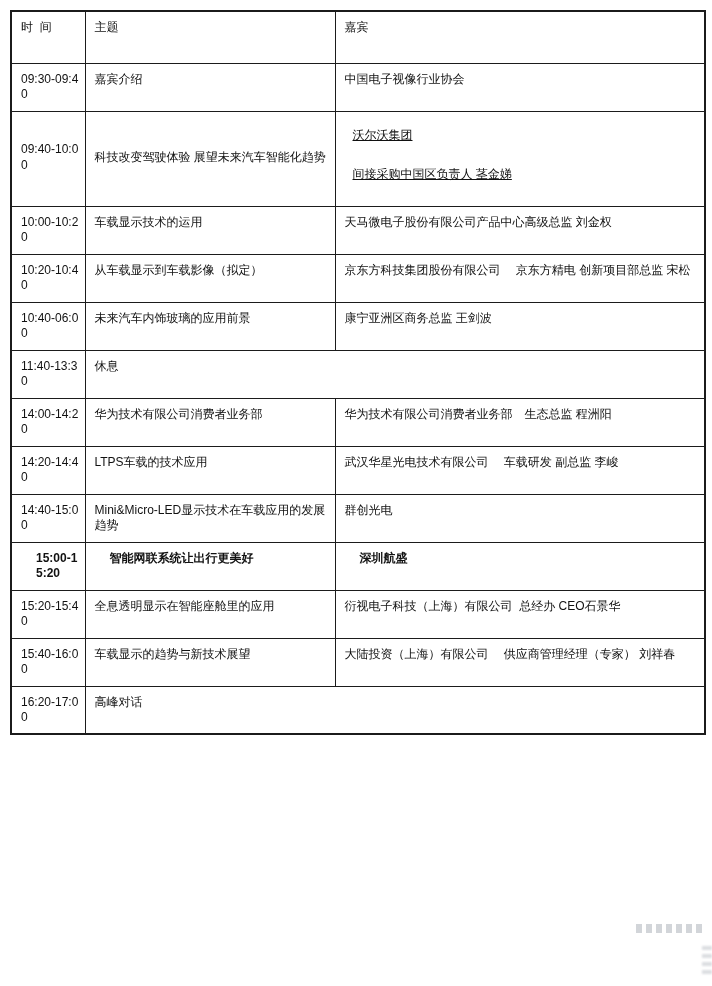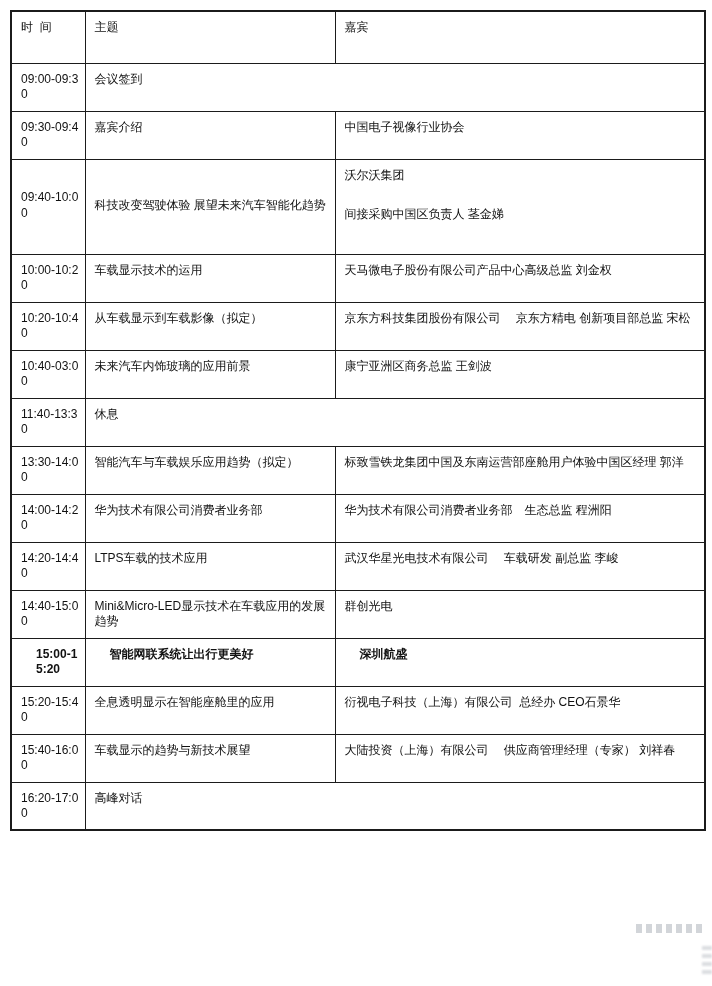--- a/index.html
+++ b/index.html
@@ -30,21 +30,21 @@
     padding:8px 4px 2px 9px;
     white-space:pre-wrap;
     word-break:break-all;
     overflow:hidden;
   }
   thead tr{height:52px;}
   tbody tr{height:48px;}
   tbody tr.tall{height:95px;}
   tbody tr.bold td{font-weight:bold;padding-left:24px;}
   tr.tall td.time-cell, tr.tall td.topic-cell{vertical-align:middle;padding-top:0;}
-  .guest-cell .guest-line{margin:0;}
+  .guest-cell .guest-line{margin:8px;text-decoration:underline;}
   .guest-cell .gap-above{margin-top:24px;}
   
   .wm-dashes{
     position:absolute;left:636px;top:924px;width:66px;height:9px;
     background:repeating-linear-gradient(90deg,var(--watermark) 0 6px,transparent 6px 10px);
     filter:blur(0.7px);opacity:0.75;pointer-events:none;
   }
   .wm-edge{
     position:absolute;left:702px;top:946px;width:10px;height:32px;
     background:repeating-linear-gradient(180deg,var(--watermark) 0 4px,transparent 4px 8px);
@@ -64,56 +64,47 @@
     </colgroup>
     <thead>
       <tr>
         <th>时  间</th>
         <th>主题</th>
         <th>嘉宾</th>
       </tr>
     </thead>
     <tbody id="agenda-body">
         <tr>
-          <td class="time-cell">09:00-09:30</td>
-          <td class="topic-cell merged" colspan="2">会议签到</td>
-        </tr>
-        <tr>
           <td class="time-cell">09:30-09:40</td>
           <td class="topic-cell">嘉宾介绍</td>
           <td class="guest-cell">中国电子视像行业协会</td>
         </tr>
         <tr class="tall">
           <td class="time-cell">09:40-10:00</td>
           <td class="topic-cell">科技改变驾驶体验 展望未来汽车智能化趋势</td>
           <td class="guest-cell"><div class="guest-line">沃尔沃集团</div><div class="guest-line gap-above">间接采购中国区负责人 茎金娣</div></td>
         </tr>
         <tr>
           <td class="time-cell">10:00-10:20</td>
           <td class="topic-cell">车载显示技术的运用</td>
           <td class="guest-cell">天马微电子股份有限公司产品中心高级总监 刘金权</td>
         </tr>
         <tr>
           <td class="time-cell">10:20-10:40</td>
           <td class="topic-cell">从车载显示到车载影像（拟定）</td>
           <td class="guest-cell">京东方科技集团股份有限公司　 京东方精电 创新项目部总监 宋松</td>
         </tr>
         <tr>
-          <td class="time-cell">10:40-03:00</td>
+          <td class="time-cell">10:40-06:00</td>
           <td class="topic-cell">未来汽车内饰玻璃的应用前景</td>
           <td class="guest-cell">康宁亚洲区商务总监 王剑波</td>
         </tr>
         <tr>
           <td class="time-cell">11:40-13:30</td>
           <td class="topic-cell merged" colspan="2">休息</td>
-        </tr>
-        <tr>
-          <td class="time-cell">13:30-14:00</td>
-          <td class="topic-cell">智能汽车与车载娱乐应用趋势（拟定）</td>
-          <td class="guest-cell">标致雪铁龙集团中国及东南运营部座舱用户体验中国区经理 郭洋</td>
         </tr>
         <tr>
           <td class="time-cell">14:00-14:20</td>
           <td class="topic-cell">华为技术有限公司消费者业务部</td>
           <td class="guest-cell">华为技术有限公司消费者业务部　生态总监 程洲阳</td>
         </tr>
         <tr>
           <td class="time-cell">14:20-14:40</td>
           <td class="topic-cell">LTPS车载的技术应用</td>
           <td class="guest-cell">武汉华星光电技术有限公司　 车载研发 副总监 李峻</td>

